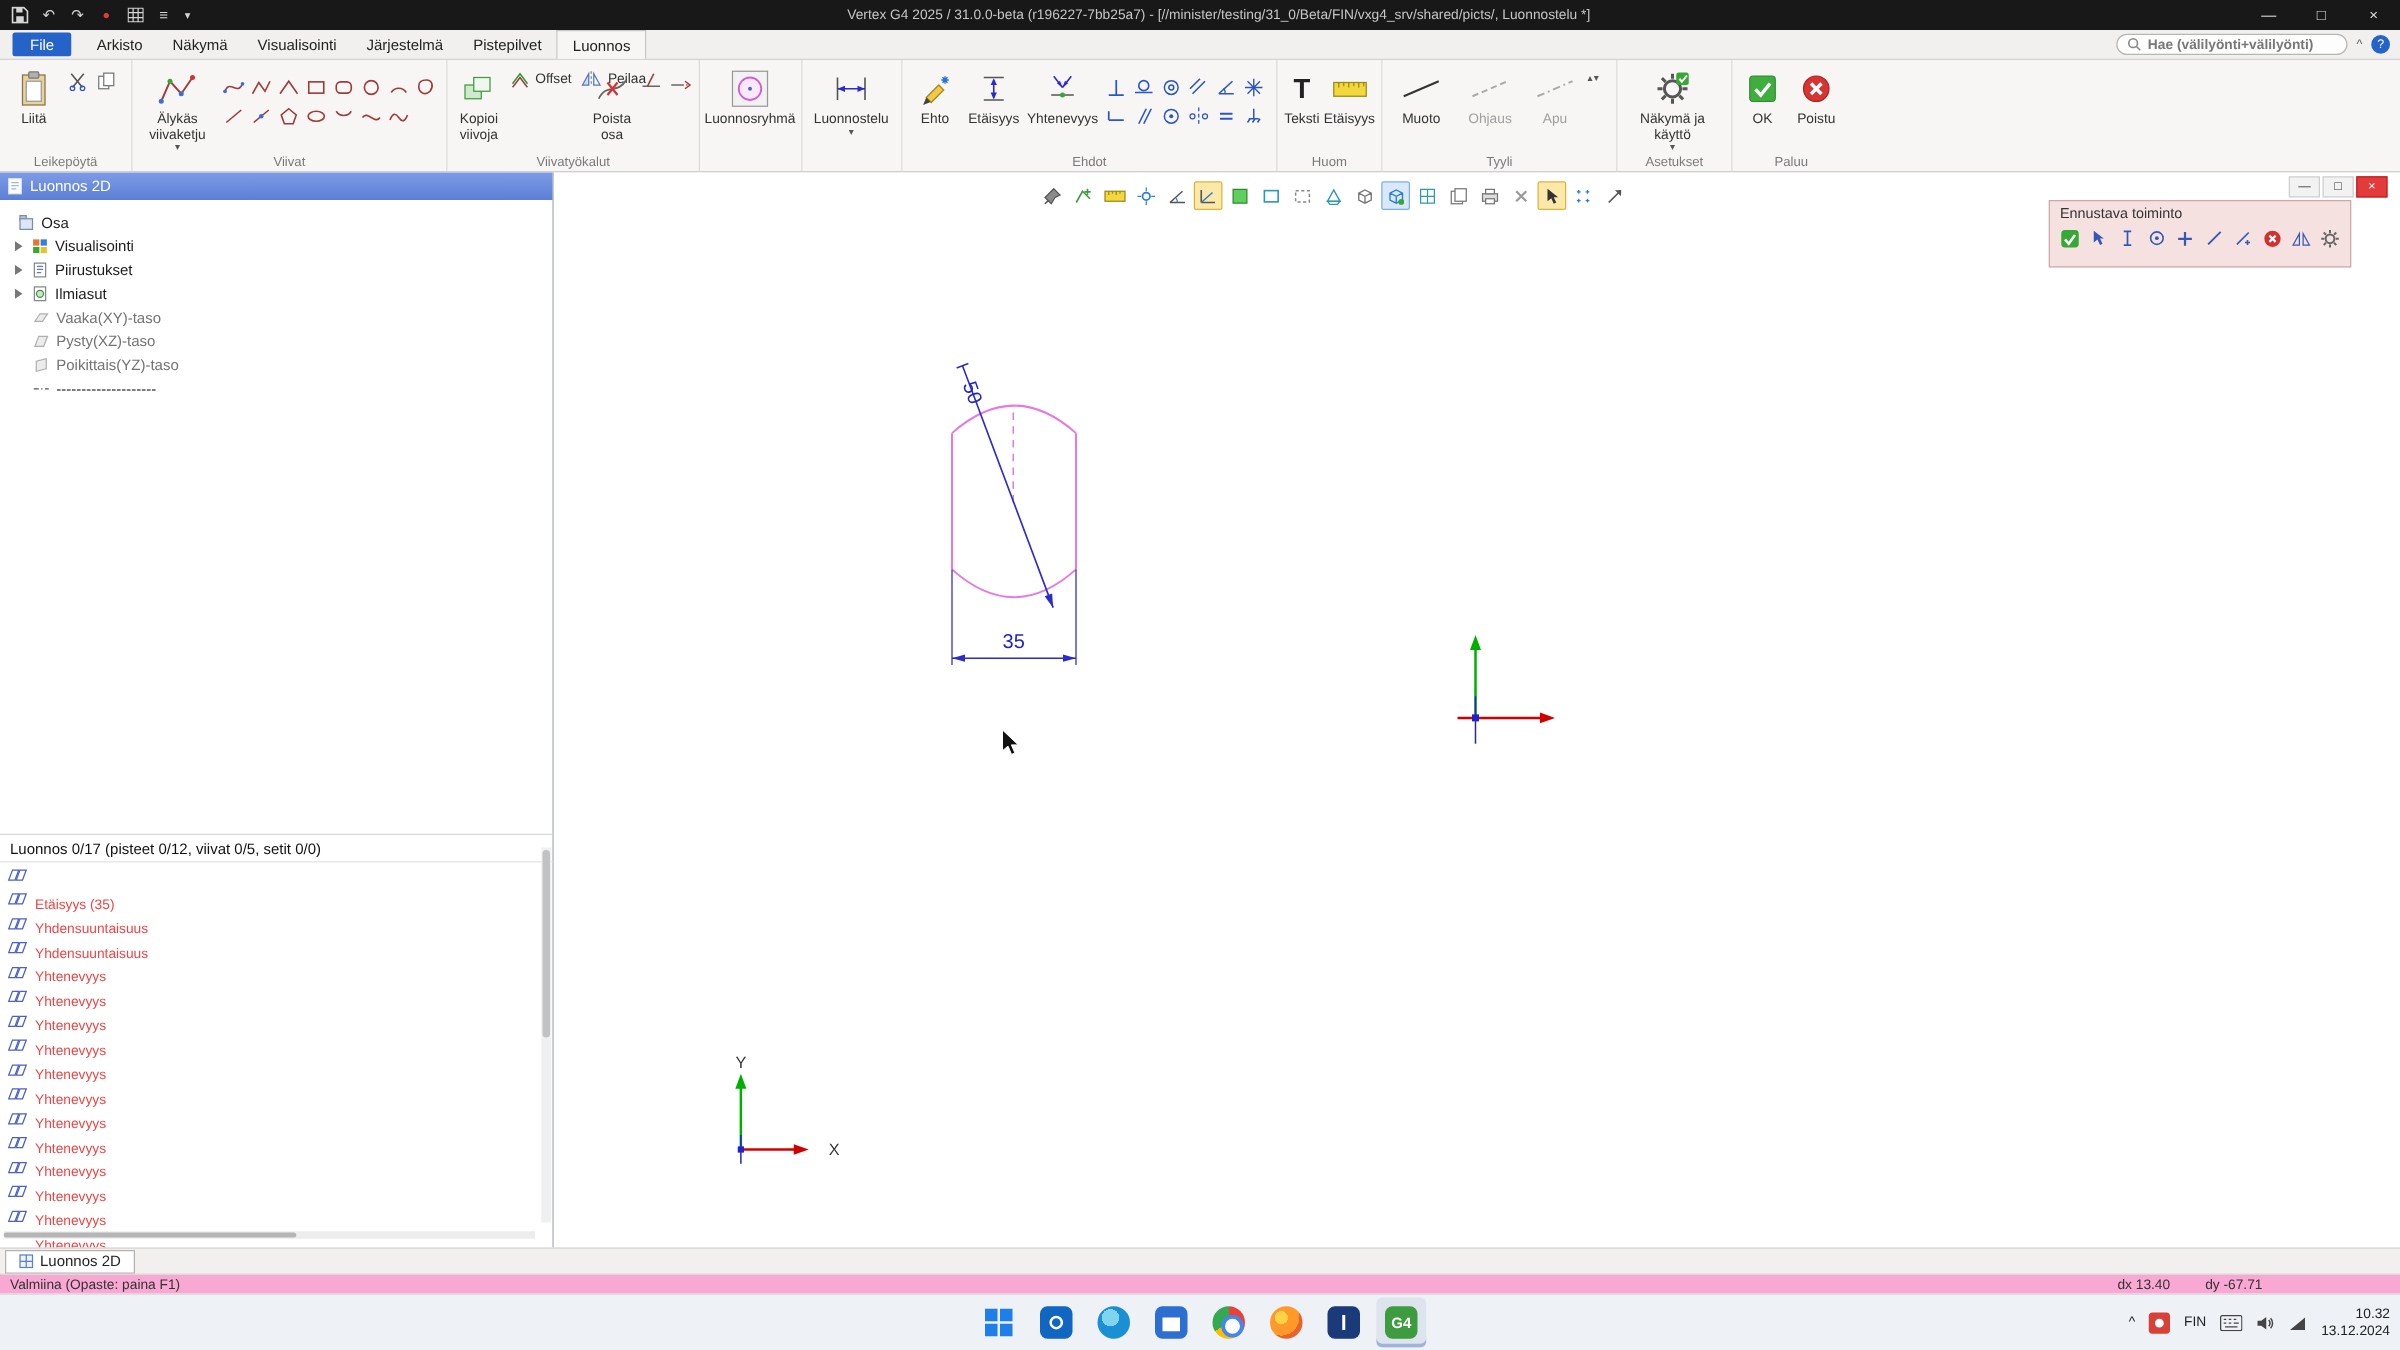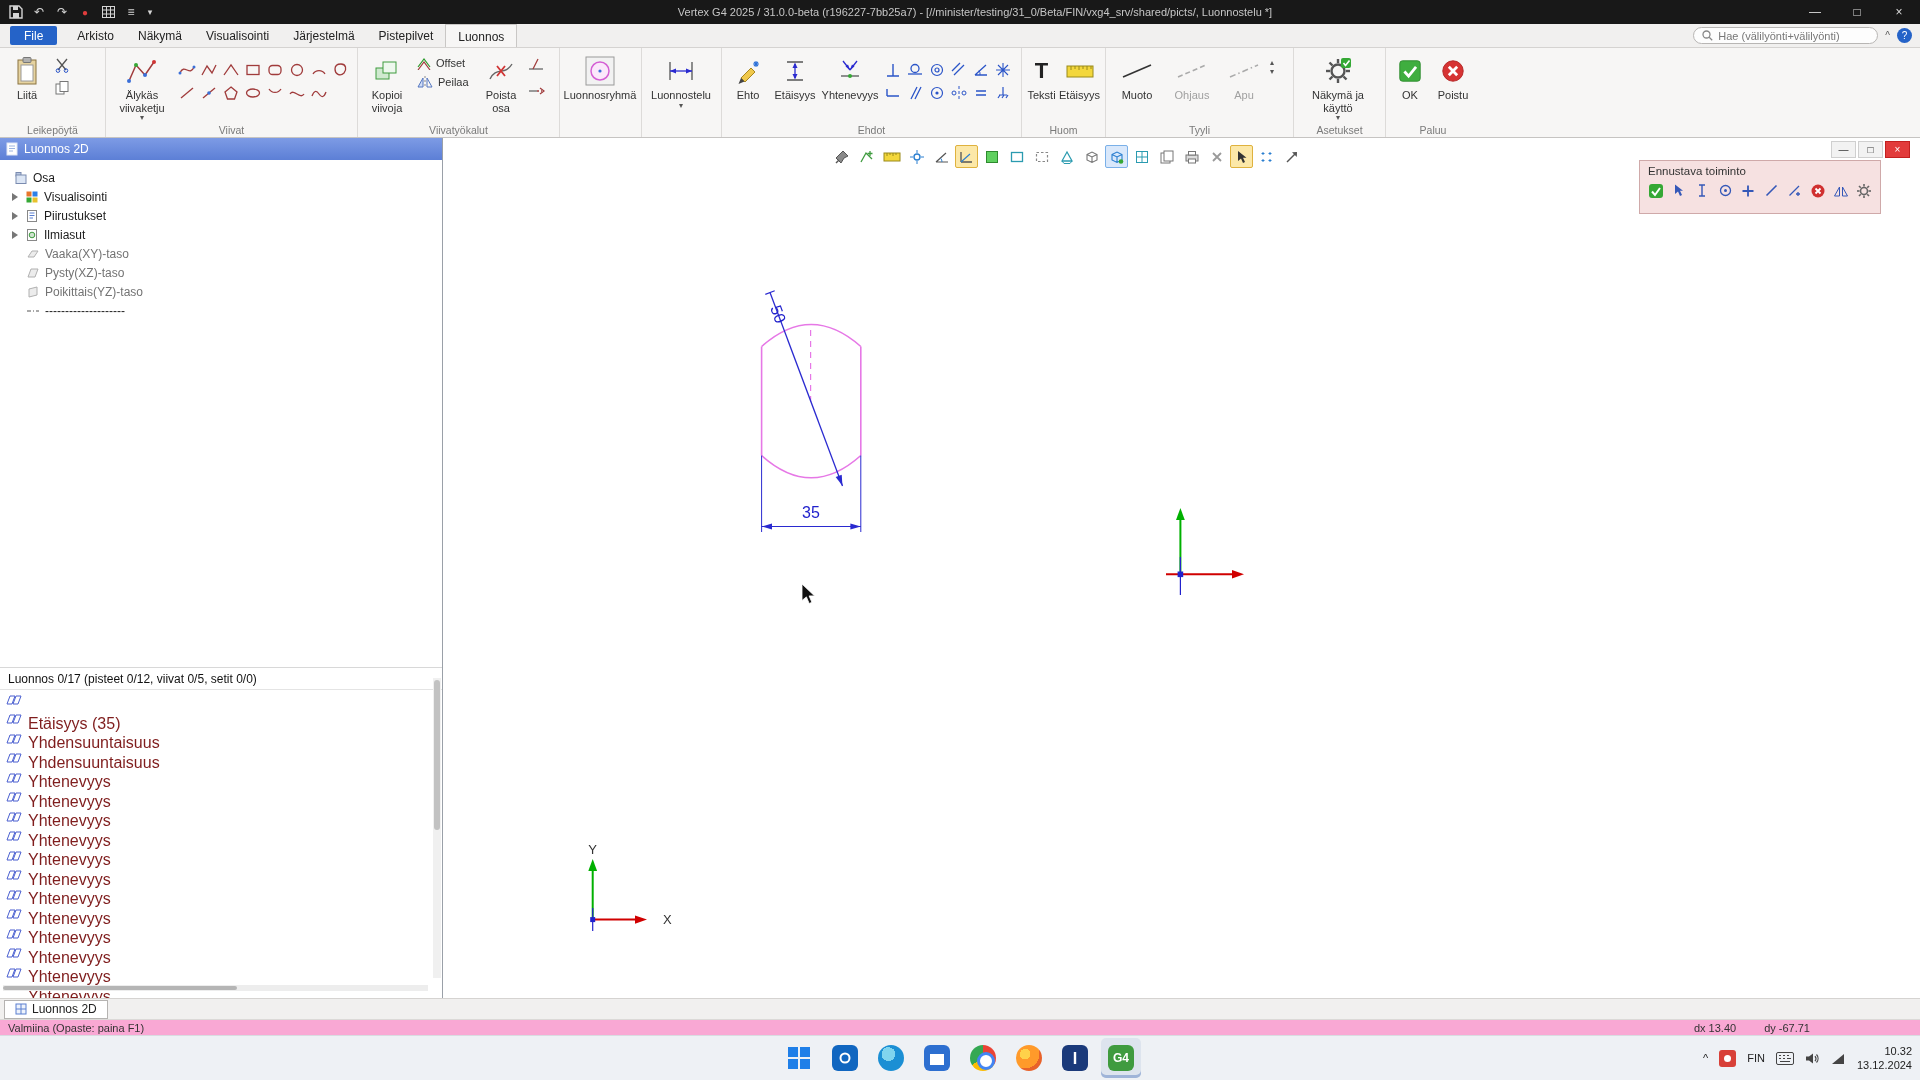--- a/index.html
+++ b/index.html
@@ -15,34 +15,34 @@
   .tb-title{flex:1;text-align:center;font-size:11px;color:#c6c6c6;white-space:nowrap;overflow:hidden;}
   .tb-right{display:flex;height:100%;}
   .winbtn{width:42px;height:100%;display:flex;align-items:center;justify-content:center;font-size:12px;color:#ddd;}
 
   
   .menubar{position:absolute;top:24px;left:0;width:1920px;height:24px;background:#f1f0ef;border-bottom:1px solid #d5d3d1;display:flex;align-items:stretch;}
   .file-btn{margin:2px 8px 2px 10px;background:#2563c8;color:#fff;border-radius:2px;padding:2px 14px;font-size:12px;display:flex;align-items:center;}
   .mtab{padding:4px 12px 3px;font-size:12px;color:#222;display:flex;align-items:center;}
   .mtab.active{background:#f7f6f5;border:1px solid #c9c7c5;border-bottom:none;position:relative;z-index:3;}
   .menu-right{position:absolute;right:8px;top:3px;display:flex;align-items:center;gap:7px;}
-  .searchbox{width:185px;height:17px;border:1px solid #b8b6b4;border-radius:9px;background:#fdfdfd;display:flex;align-items:center;gap:5px;padding:0 8px;color:#777;font-size:11px;white-space:nowrap;overflow:hidden;}
+  .searchbox{width:185px;height:17px;border:1px solid #b8b6b4;border-radius:9px;background:#fdfdfd;display:flex;align-items:center;gap:5px;padding:0 8px;color:#777;font-size:11px;white-space:nowrap;overflow:hidden;font-weight:bold;}
   .chev{font-size:10px;color:#555;}
   .helpdot{width:15px;height:15px;border-radius:50%;background:#2563c8;color:#fff;font-size:10px;display:flex;align-items:center;justify-content:center;}
 
   
   .ribbon{position:absolute;top:48px;left:0;width:1920px;height:90px;background:#f7f6f5;border-bottom:1px solid #c6c4c2;display:flex;}
   .rgroup{position:relative;height:100%;border-right:1px solid #dddbd9;padding:3px 5px 15px;display:flex;gap:3px;align-items:flex-start;}
   .rlabel{position:absolute;bottom:1px;left:0;right:0;text-align:center;font-size:10.5px;color:#7a7a7a;}
   .bigbtn{display:flex;flex-direction:column;align-items:center;width:54px;padding-top:2px;}
   .bigbtn .bicon{height:36px;display:flex;align-items:center;justify-content:center;}
   .bigbtn .blabel{font-size:11px;color:#333;text-align:center;line-height:1.15;}
   .bigbtn.disabled .blabel{color:#a0a0a0;}
   .caret{font-size:8px;color:#555;line-height:1;}
-  .smallcol{display:flex;flex-direction:column;gap:3px;padding-top:4px;}
+  .smallcol{display:flex;flex-direction:row;gap:3px;padding-top:4px;}
   .sicon{width:20px;height:20px;display:flex;align-items:center;justify-content:center;}
   .icongrid8{display:grid;grid-template-columns:repeat(8,21px);grid-auto-rows:22px;gap:1px;margin-top:8px;}
   .icongrid6{display:grid;grid-template-columns:repeat(6,21px);grid-auto-rows:22px;gap:1px;margin-top:8px;}
   .icongrid8 .sicon,.icongrid6 .sicon{width:21px;height:21px;}
   .minibtn{display:flex;align-items:center;gap:4px;font-size:11px;color:#333;padding:1px 2px;}
   .tbig{font-size:22px;font-weight:bold;color:#222;line-height:1;}
 
   
   .panel{position:absolute;top:138px;left:0;width:443px;height:860px;background:#fff;border-right:1px solid #9aa0a8;}
   .panel-header{height:22px;background:linear-gradient(#7d9be5,#5c7fd6);color:#fff;display:flex;align-items:center;gap:6px;padding:0 6px;font-size:12px;}
@@ -50,21 +50,21 @@
   .trow{height:19px;display:flex;align-items:center;gap:5px;padding-left:26px;}
   .trow.root{padding-left:14px;}
   .trow.child{padding-left:26px;}
   .trow .tw{width:10px;display:flex;align-items:center;justify-content:center;margin-left:-16px;}
   .tri{width:0;height:0;border-top:4px solid transparent;border-bottom:4px solid transparent;border-left:6px solid #777;}
   .trow .lbl{font-size:12px;color:#1c1c1c;}
   .trow.gray .lbl{color:#737373;}
   .clist{position:absolute;top:530px;left:0;right:0;bottom:0;}
   .clist-header{font-size:12px;color:#111;padding:4px 8px 3px;border-bottom:1px solid #e4e4e4;}
   .crow{height:19.5px;display:flex;align-items:center;gap:6px;padding-left:6px;}
-  .crow .lbl{font-size:16px;color:#7f1d1d;margin-top:48px;}
+  .crow .lbl{font-size:11px;color:#ef4444;margin-top:48px;}
   .vscroll{position:absolute;right:1px;top:540px;width:8px;height:300px;background:#f0f0f0;}
   .vthumb{position:absolute;left:1px;right:1px;top:2px;height:150px;background:#c2c2c2;border-radius:3px;}
   .hscroll{position:absolute;left:3px;right:14px;bottom:7px;height:6px;background:#ededed;}
   .hthumb{position:absolute;left:0;top:1px;height:4px;width:55%;background:#b5b5b5;border-radius:2px;}
 
   
   .canvas{position:absolute;left:443px;top:138px;width:1477px;height:860px;background:#fff;overflow:hidden;}
   .mdi-controls{position:absolute;right:10px;top:3px;display:flex;gap:2px;z-index:5;}
   .mdi-btn{width:25px;height:17px;display:flex;align-items:center;justify-content:center;font-size:10px;background:#f2f2f2;border:1px solid #cfcfcf;color:#333;}
   .mdi-btn.close{background:#e23b3b;color:#fff;border-color:#c22020;}

